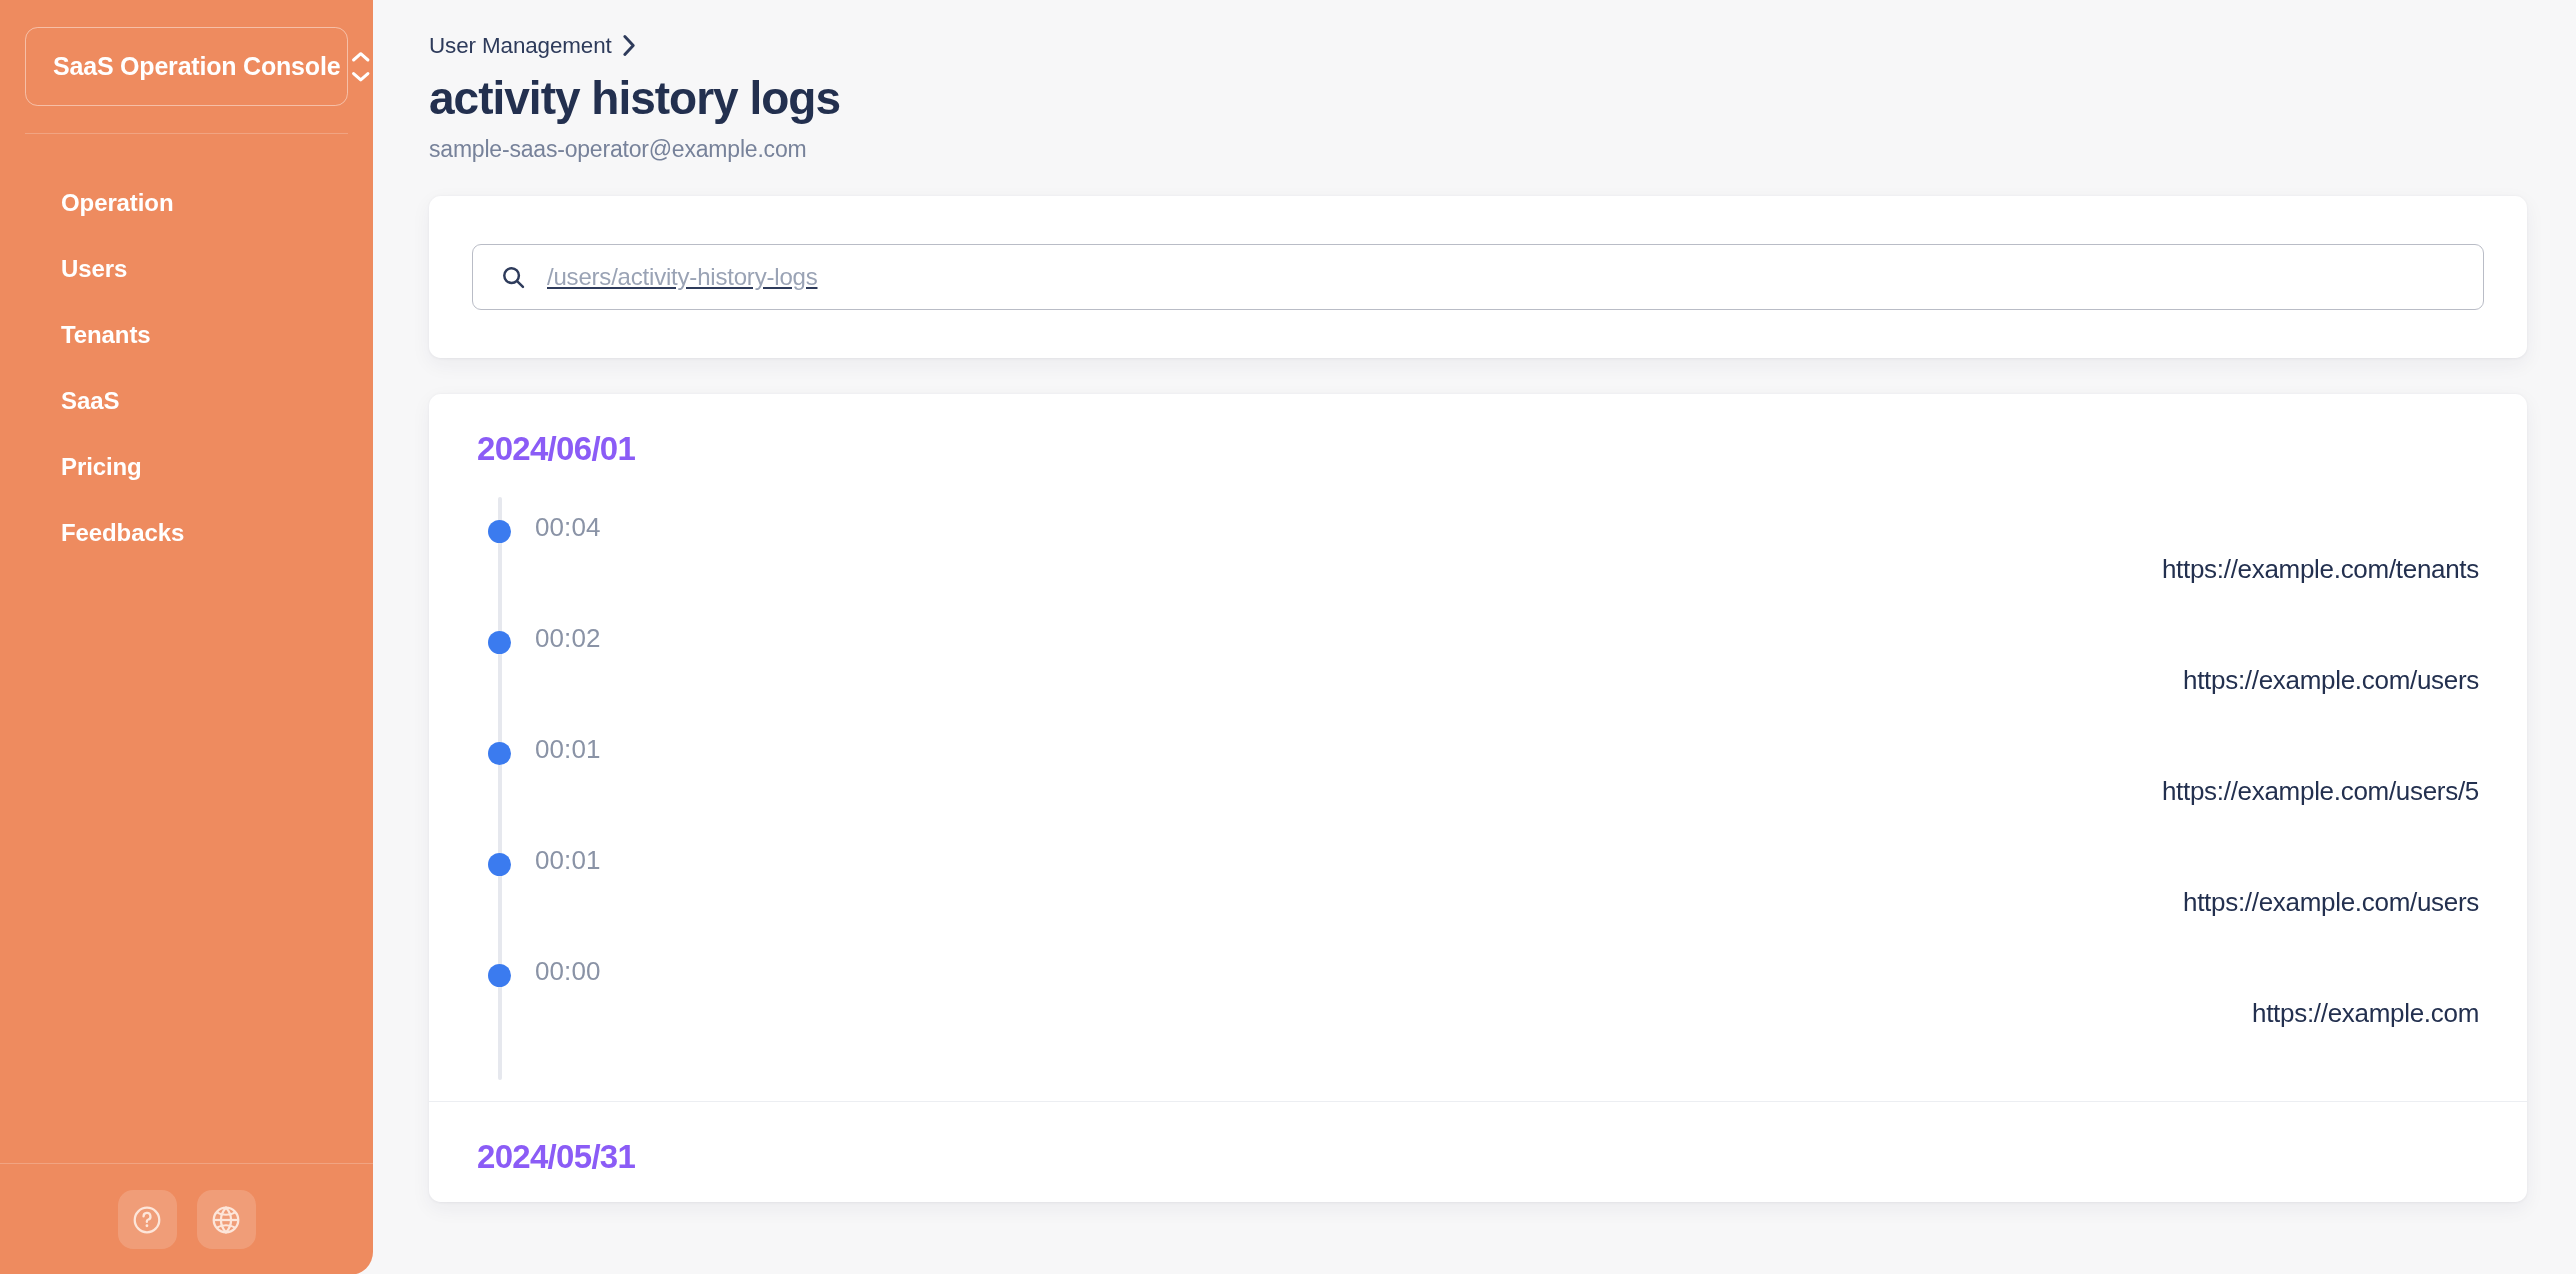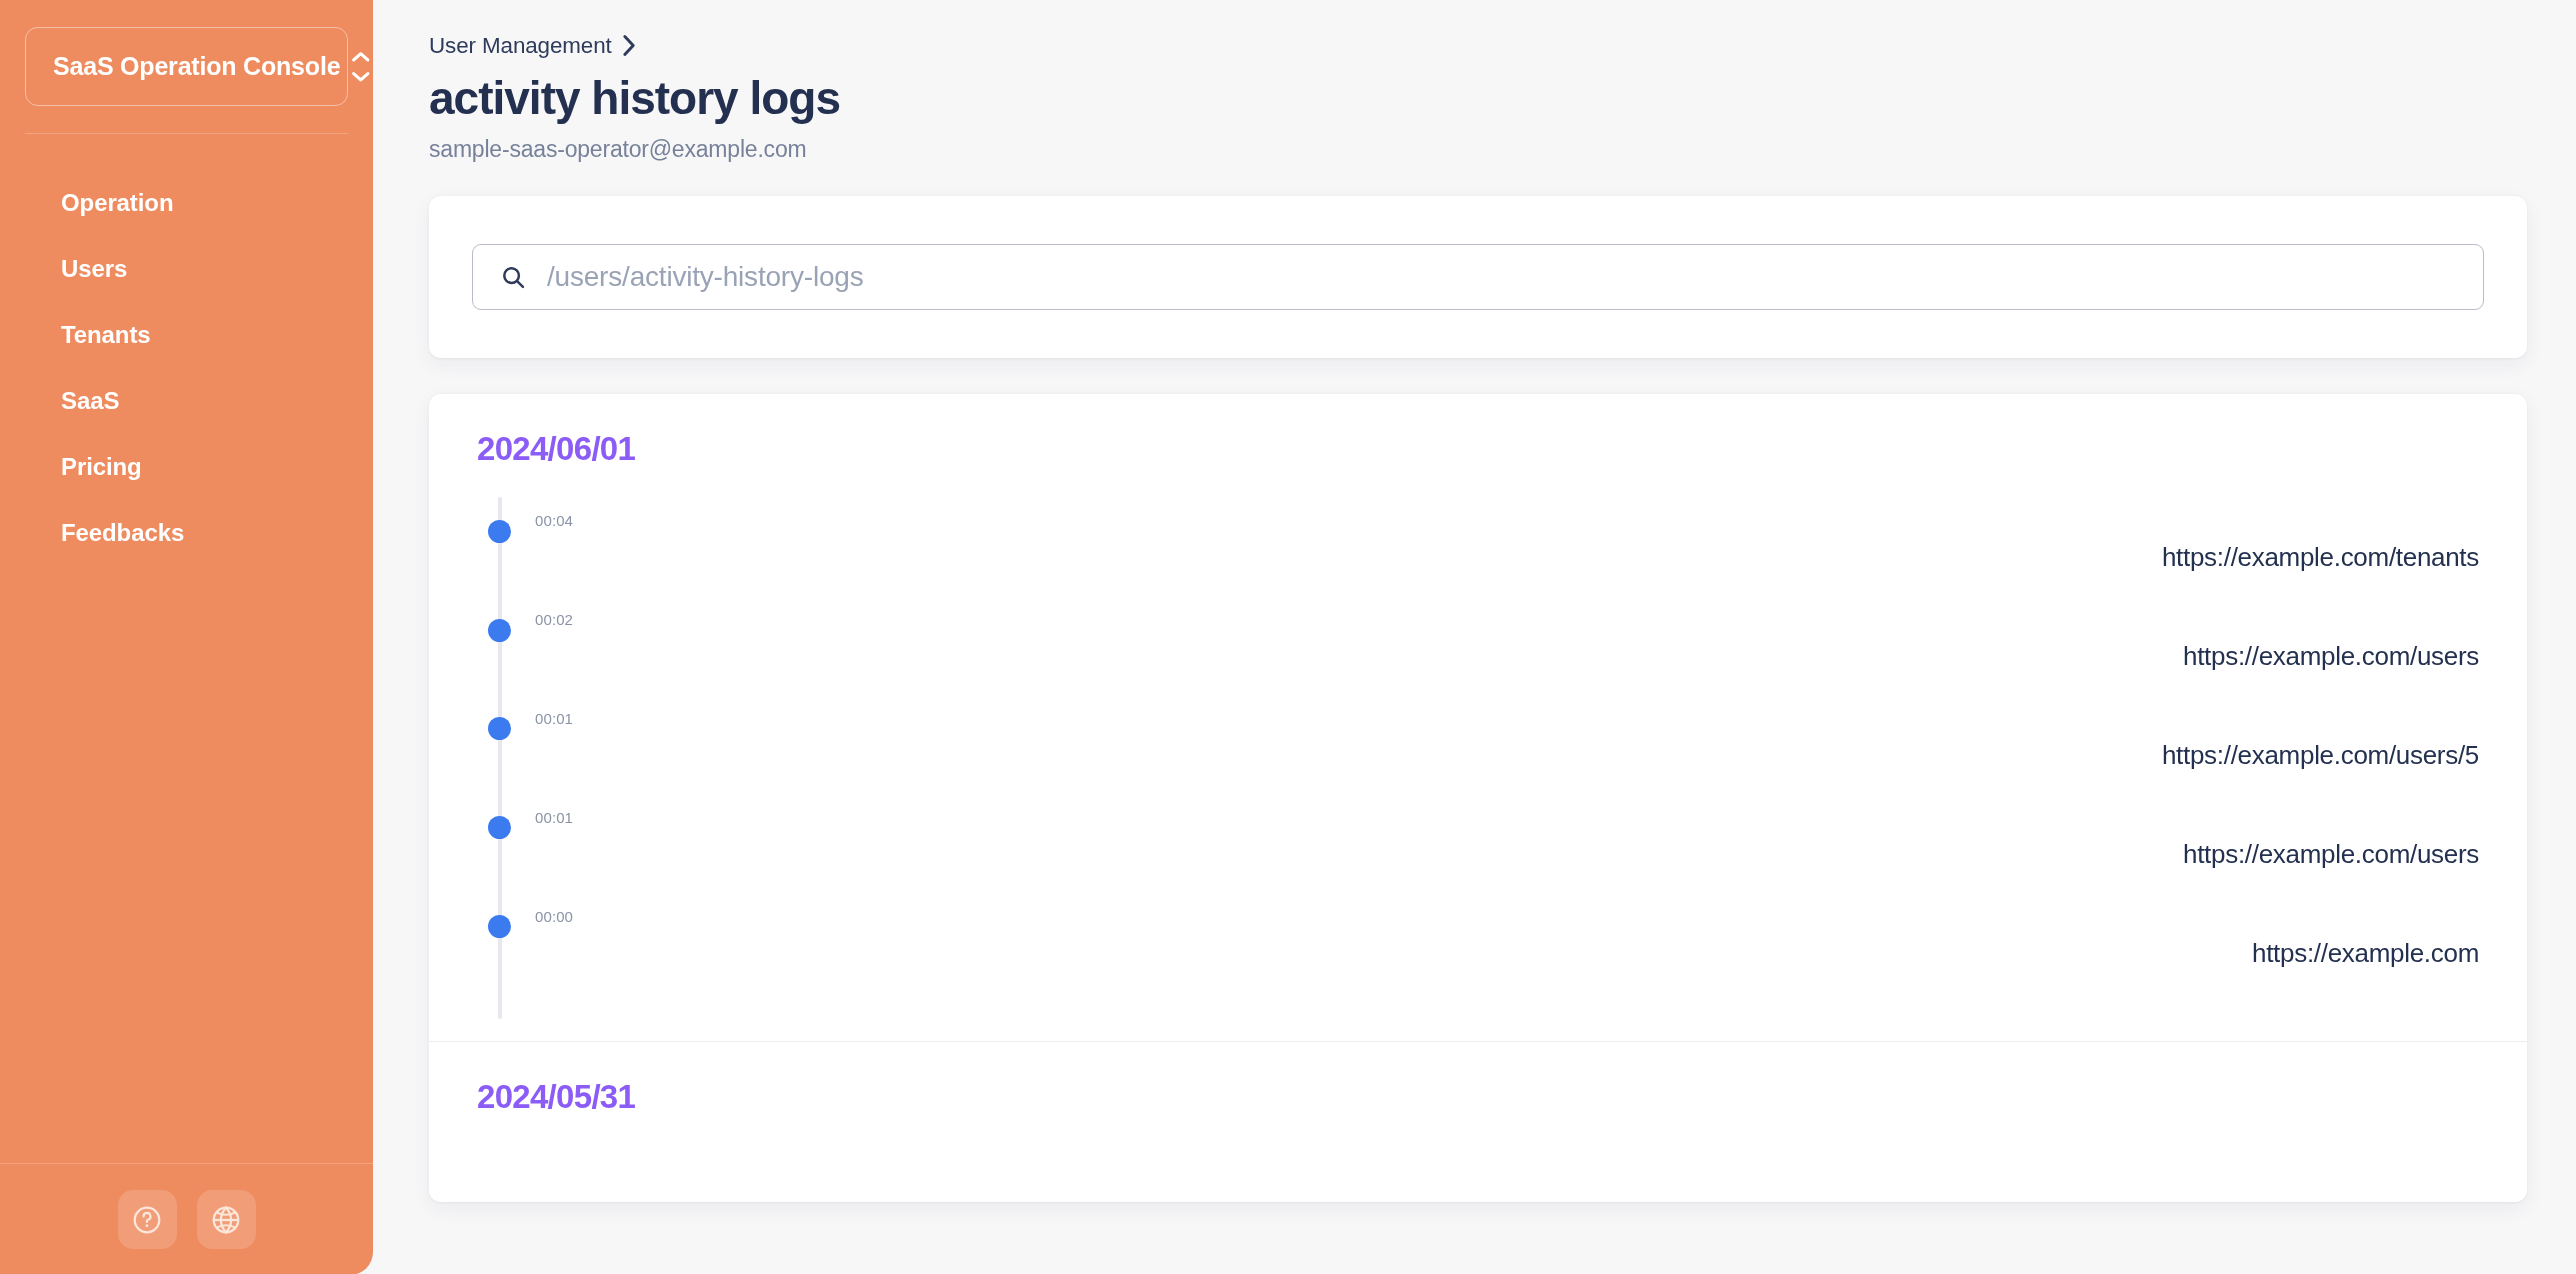--- a/index.html
+++ b/index.html
@@ -192,24 +192,25 @@
   }
   .search-icon { flex: 0 0 auto; display: flex; align-items: center; }
   .search-icon svg { display: block; }
 
   .search-input {
     flex: 1 1 auto;
     border: 0;
     outline: 0;
     background: transparent;
     font-family: "Liberation Sans", sans-serif;
-    font-size: 28px;
+    font-size: 24px;
     letter-spacing: -0.2px;
     color: #2e3b5b;
     height: 100%;
+    text-decoration: underline;
   }
   .search-input::placeholder { color: #9aa3b5; opacity: 1; }
 
   
   .timeline-card {
     margin-top: 36px;
     padding: 0 0 0 0;
     min-height: 808px;
   }
 
@@ -253,21 +254,21 @@
     left: 10.8px;
     top: 22.4px;
     width: 23px;
     height: 23px;
     border-radius: 50%;
     background: #3b7bef;
   }
 
   .entry-time {
     color: #8a93a6;
-    font-size: 15px;
+    font-size: 26px;
     letter-spacing: 0.1px;
     line-height: 1.1;
     white-space: nowrap;
   }
 
   .entry-url {
     margin-top: 13.5px;
     color: #23304f;
     font-size: 26px;
     letter-spacing: -0.3px;

